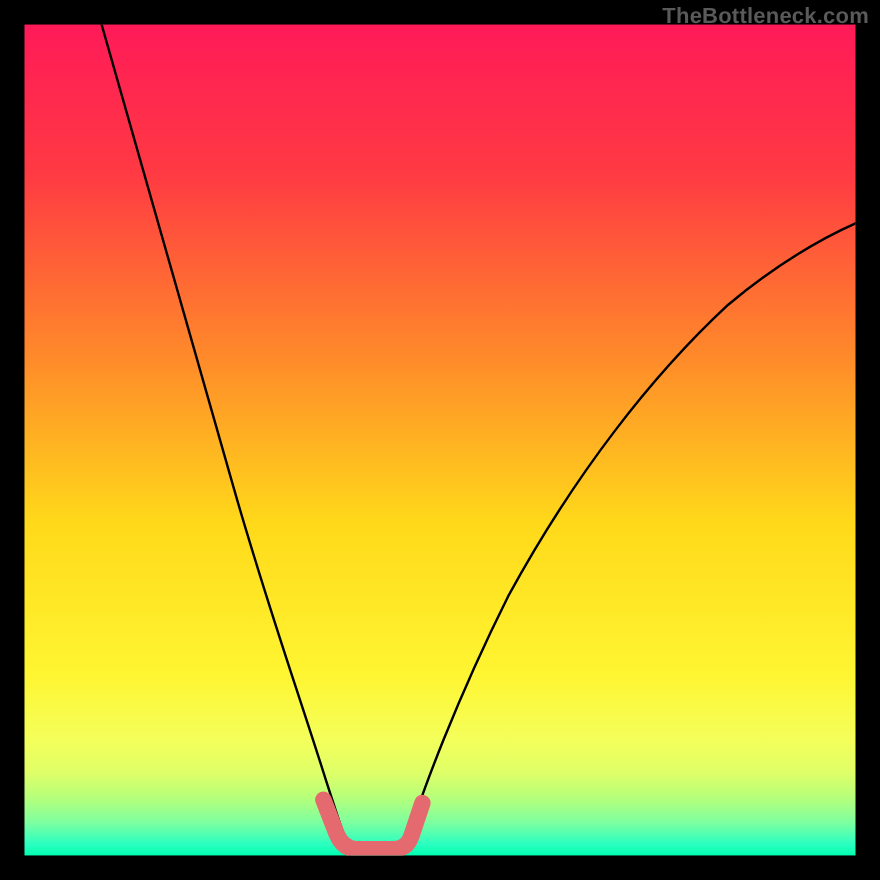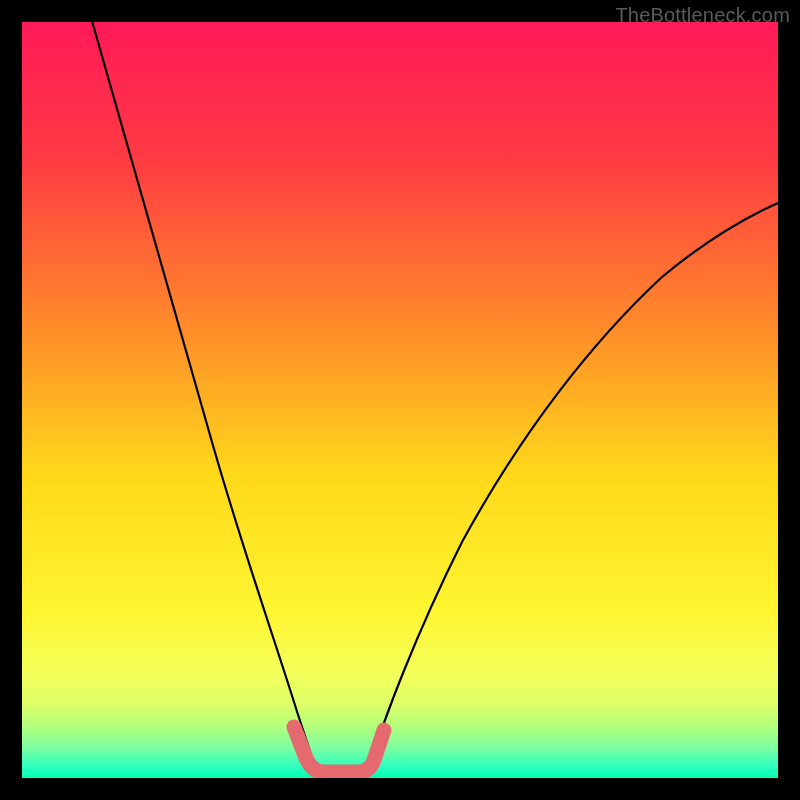--- a/index.html
+++ b/index.html
@@ -25,21 +25,21 @@
     top: 0;
     width: 756px;
     height: 756px;
   }
   .watermark {
     position: absolute;
     top: 4px;
     right: 10px;
     color: #5a5a5a;
     font-size: 20px;
-    font-weight: 400;
+    font-weight: 700;
     letter-spacing: 0.2px;
   }
   svg.curves {
     position: absolute;
     left: 0;
     top: 0;
   }
 </style>
 </head>
 <body>

